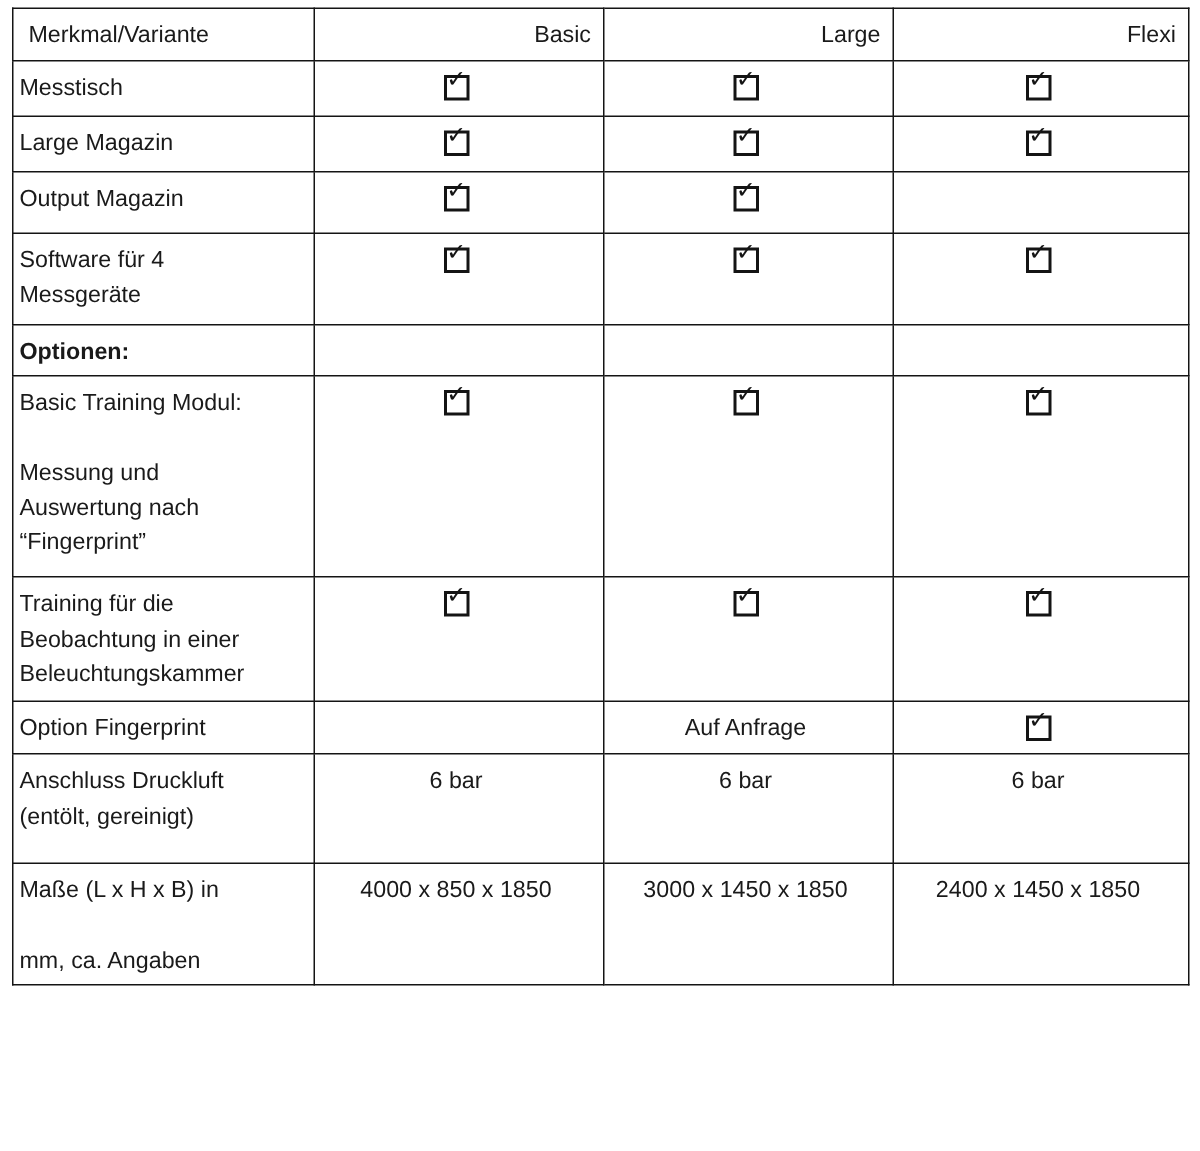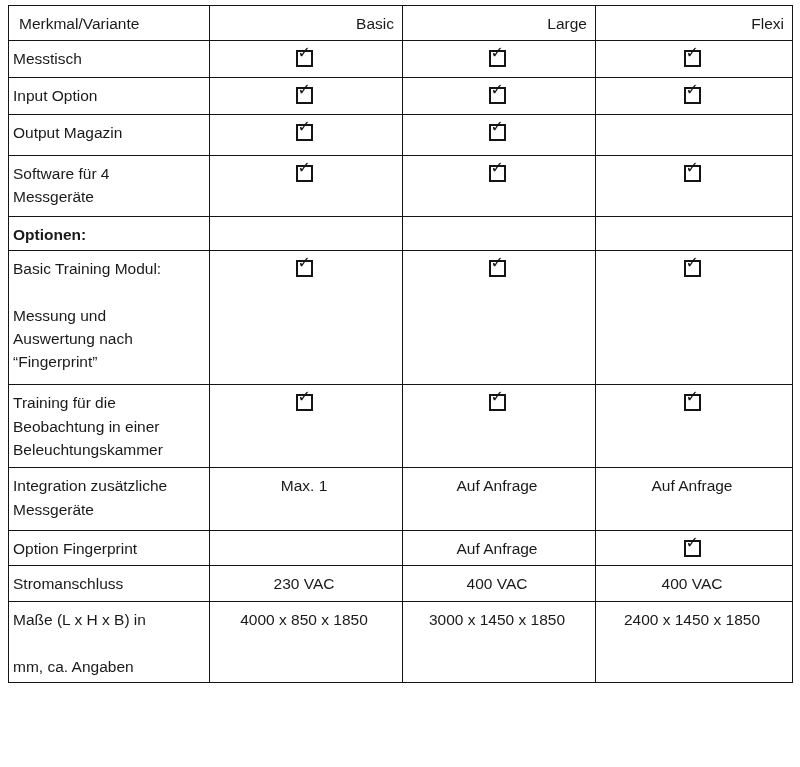--- a/index.html
+++ b/index.html
@@ -96,21 +96,21 @@
         </tr>
     </thead>
     <tbody id="table-body">
         <tr>
           <td class="feature-cell" style="height: 26px;">Messtisch</td>
           <td class="value-cell"><span class="cb"><span class="cb-mark">✓</span></span></td>
           <td class="value-cell"><span class="cb"><span class="cb-mark">✓</span></span></td>
           <td class="value-cell"><span class="cb"><span class="cb-mark">✓</span></span></td>
         </tr>
         <tr>
-          <td class="feature-cell" style="height: 26px;">Input Option</td>
+          <td class="feature-cell" style="height: 26px;">Large Magazin</td>
           <td class="value-cell"><span class="cb"><span class="cb-mark">✓</span></span></td>
           <td class="value-cell"><span class="cb"><span class="cb-mark">✓</span></span></td>
           <td class="value-cell"><span class="cb"><span class="cb-mark">✓</span></span></td>
         </tr>
         <tr>
           <td class="feature-cell" style="height: 30px;">Output Magazin</td>
           <td class="value-cell"><span class="cb"><span class="cb-mark">✓</span></span></td>
           <td class="value-cell"><span class="cb"><span class="cb-mark">✓</span></span></td>
           <td class="value-cell"></td>
         </tr>
@@ -139,37 +139,31 @@
         </tr>
         <tr>
           <td class="feature-cell" style="height: 72px;">Training für die
 Beobachtung in einer
 Beleuchtungskammer</td>
           <td class="value-cell"><span class="cb"><span class="cb-mark">✓</span></span></td>
           <td class="value-cell"><span class="cb"><span class="cb-mark">✓</span></span></td>
           <td class="value-cell"><span class="cb"><span class="cb-mark">✓</span></span></td>
         </tr>
         <tr>
-          <td class="feature-cell" style="height: 52px;">Integration zusätzliche
-Messgeräte</td>
-          <td class="value-cell">Max. 1</td>
-          <td class="value-cell">Auf Anfrage</td>
-          <td class="value-cell">Auf Anfrage</td>
-        </tr>
-        <tr>
           <td class="feature-cell" style="height: 24px;">Option Fingerprint</td>
           <td class="value-cell"></td>
           <td class="value-cell">Auf Anfrage</td>
           <td class="value-cell"><span class="cb"><span class="cb-mark">✓</span></span></td>
         </tr>
         <tr>
-          <td class="feature-cell" style="height: 25px;">Stromanschluss</td>
-          <td class="value-cell">230 VAC</td>
-          <td class="value-cell">400 VAC</td>
-          <td class="value-cell">400 VAC</td>
+          <td class="feature-cell" style="height: 62px;">Anschluss Druckluft
+(entölt, gereinigt)</td>
+          <td class="value-cell">6 bar</td>
+          <td class="value-cell">6 bar</td>
+          <td class="value-cell">6 bar</td>
         </tr>
         <tr>
           <td class="feature-cell" style="height: 66px;">Maße (L x H x B) in
 
 mm, ca. Angaben</td>
           <td class="value-cell">4000 x 850 x 1850</td>
           <td class="value-cell">3000 x 1450 x 1850</td>
           <td class="value-cell">2400 x 1450 x 1850</td>
         </tr>
       </tbody>

